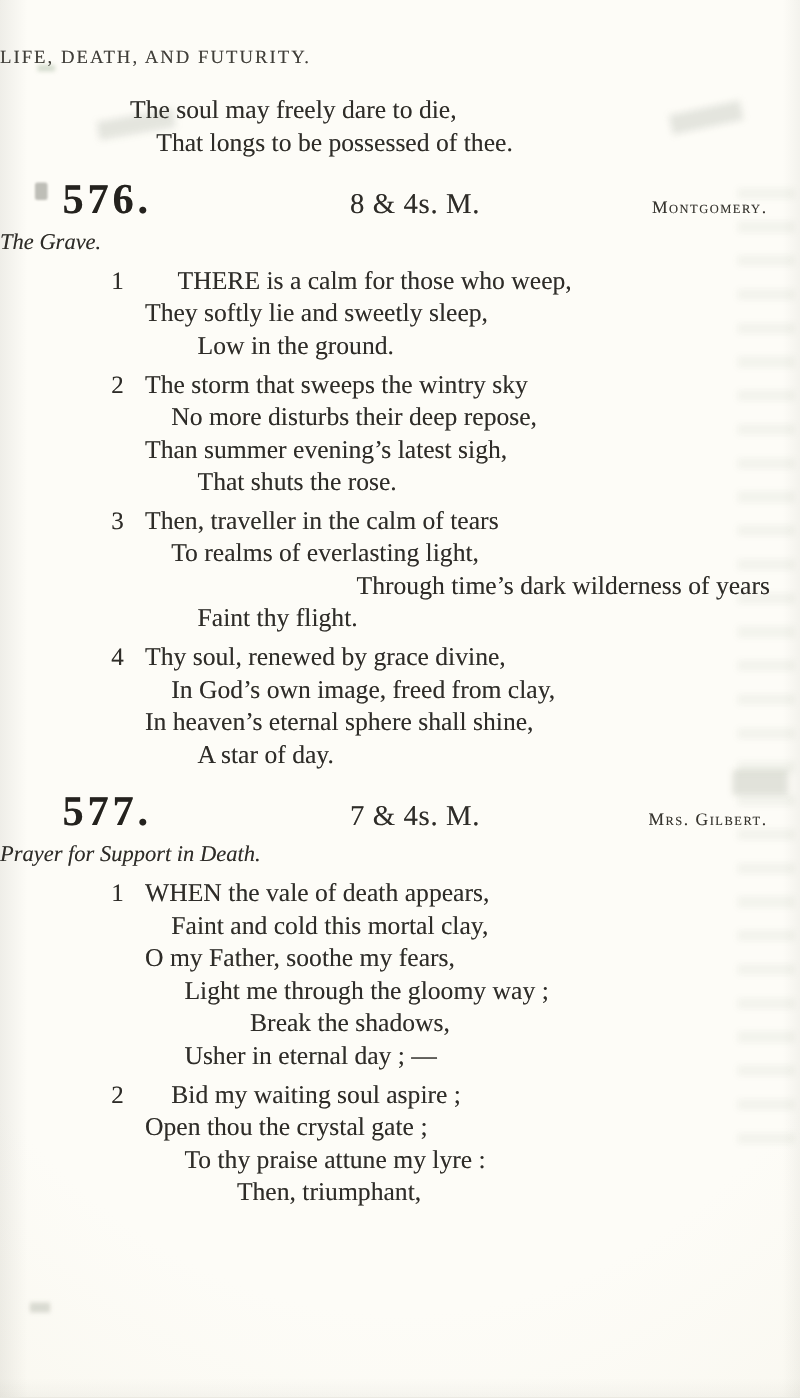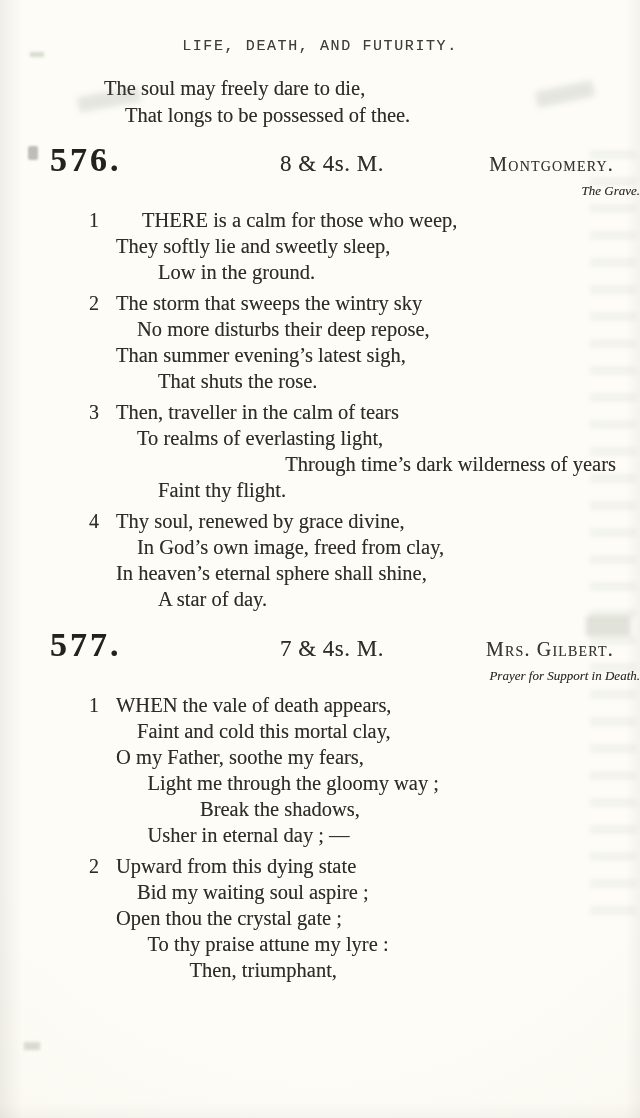--- a/index.html
+++ b/index.html
@@ -13,32 +13,32 @@
     padding-top: 38px;
     color: #2e2c28;
     text-shadow: 0 0 .5px rgba(46,44,40,.4);
     background:
       linear-gradient(90deg, rgba(70,68,58,0.08), rgba(70,68,58,0) 22px),
       linear-gradient(270deg, rgba(70,68,58,0.05), rgba(70,68,58,0) 14px),
       linear-gradient(0deg, rgba(70,68,58,0.04), rgba(70,68,58,0) 16px),
       radial-gradient(120% 90% at 50% 40%, #fdfcf7 60%, #f6f4ea 100%);
   }
   .running-header {
-    text-align: center; font-size: 15px; letter-spacing: 1.6px; color: #403e39; font-family: Liberation Mono, monospace;
+    font-size: 15px; letter-spacing: 1.6px; color: #403e39;
   }
   .prev-lines {
     margin: 20px 26px 0 104px; font-size: 20.5px; line-height: 27px;
   }
   .hymn { margin-top: 12px; }
   .hymn + .hymn { margin-top: 14px; }
   .hymn-head { display: flex; align-items: baseline; margin: 0 26px 0 50px; }
   .hymn-num { flex: 1; font-size: 34px; font-weight: bold; letter-spacing: 3px; color: #24221e; }
   .hymn-meter { flex: 0 0 auto; font-size: 23px; letter-spacing: .5px; }
-  .hymn-author { flex: 1; text-align: right; font-variant: small-caps; font-size: 20px; letter-spacing: 1.2px; color: #37352f; }
-  .hymn-title { text-align: right; font-style: italic; font-size: 13px; margin: 4px 0 8px; }
+  .hymn-author { flex: 1; text-align: right; font-variant: small-caps; font-size: 14px; letter-spacing: 1.2px; color: #37352f; }
+  .hymn-title { text-align: left; font-style: italic; font-size: 18px; margin: 4px 0 8px; }
   .hymn-verses { margin: 0 24px 0 116px; font-size: 20.5px; line-height: 26px; }
   .verse { position: relative; margin-bottom: 5px; }
   .verse-num { position: absolute; left: -27px; top: 0; font-size: 20px; }
   .poem-line { white-space: nowrap; }
   .page-number { text-align: center; font-size: 16.5px; letter-spacing: 1px; margin-top: 14px; }
 
   
   .artifact { position: absolute; pointer-events: none; }
   .ghost-col {
     right: 4px; top: 150px; width: 46px; height: 780px;
@@ -132,21 +132,20 @@
             <span class="verse-num">1</span>
             <div class="poem-line" style="padding-left: 0px;">WHEN the vale of death appears,</div>
             <div class="poem-line" style="padding-left: 21px;">Faint and cold this mortal clay,</div>
             <div class="poem-line" style="padding-left: 0px;">O my Father, soothe my fears,</div>
             <div class="poem-line" style="padding-left: 31.5px;">Light me through the gloomy way ;</div>
             <div class="poem-line" style="padding-left: 84px;">Break the shadows,</div>
             <div class="poem-line" style="padding-left: 31.5px;">Usher in eternal day ; —</div>
           </div>
           <div class="verse">
             <span class="verse-num">2</span>
-            <div class="poem-line" style="padding-left: 0px;">Upward from this dying state</div>
             <div class="poem-line" style="padding-left: 21px;">Bid my waiting soul aspire ;</div>
             <div class="poem-line" style="padding-left: 0px;">Open thou the crystal gate ;</div>
             <div class="poem-line" style="padding-left: 31.5px;">To thy praise attune my lyre :</div>
             <div class="poem-line" style="padding-left: 73.5px;">Then, triumphant,</div>
           </div>
         </div>
       </section>
     </main>
 
 </div>

